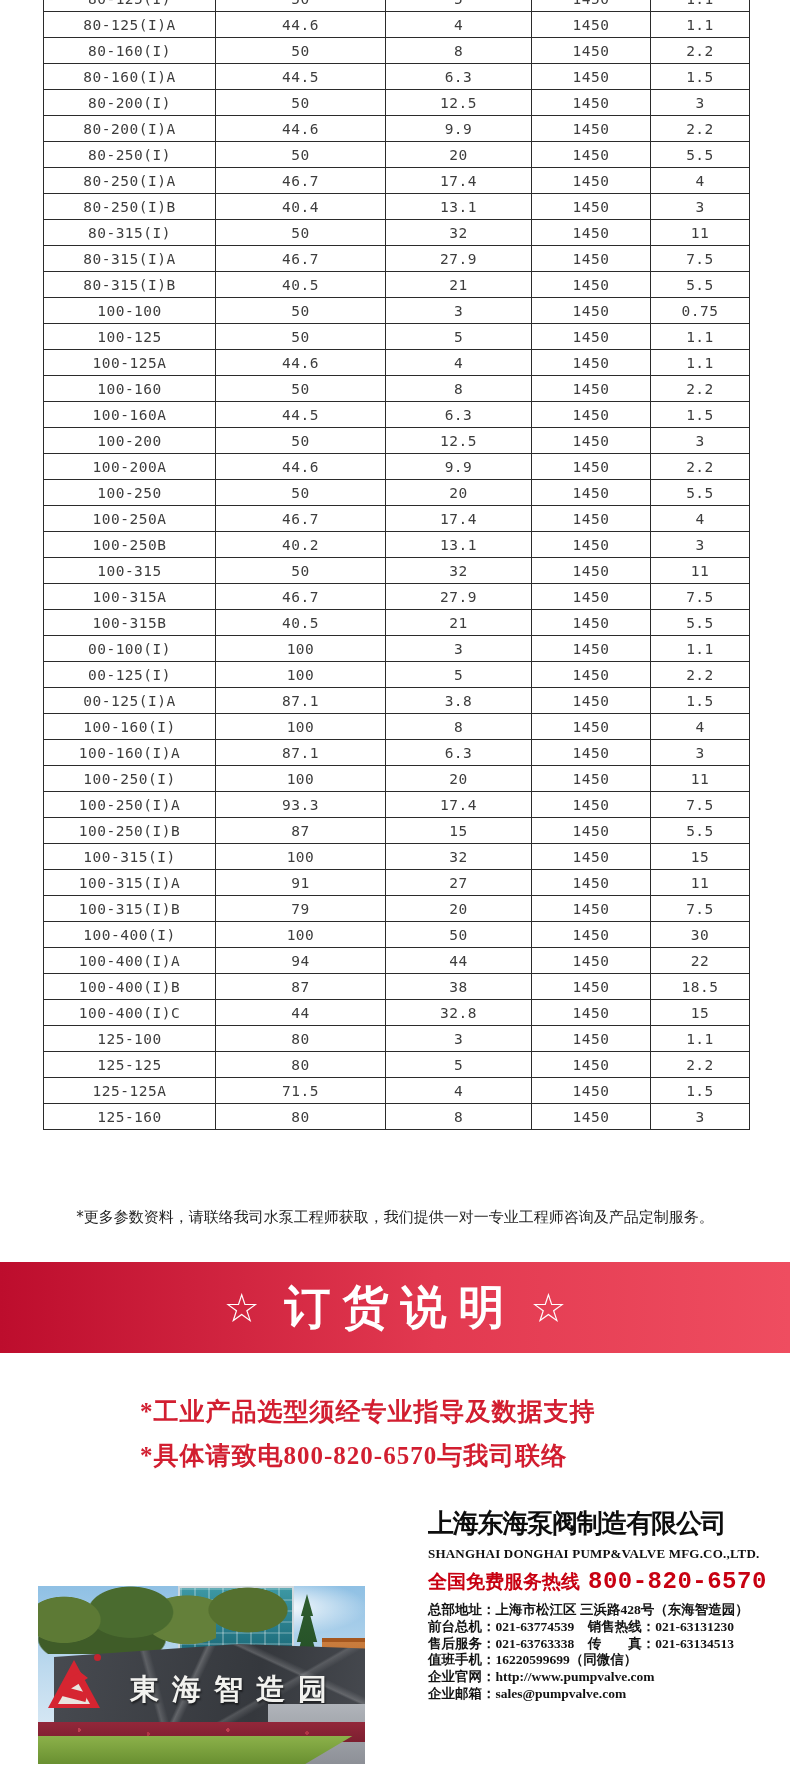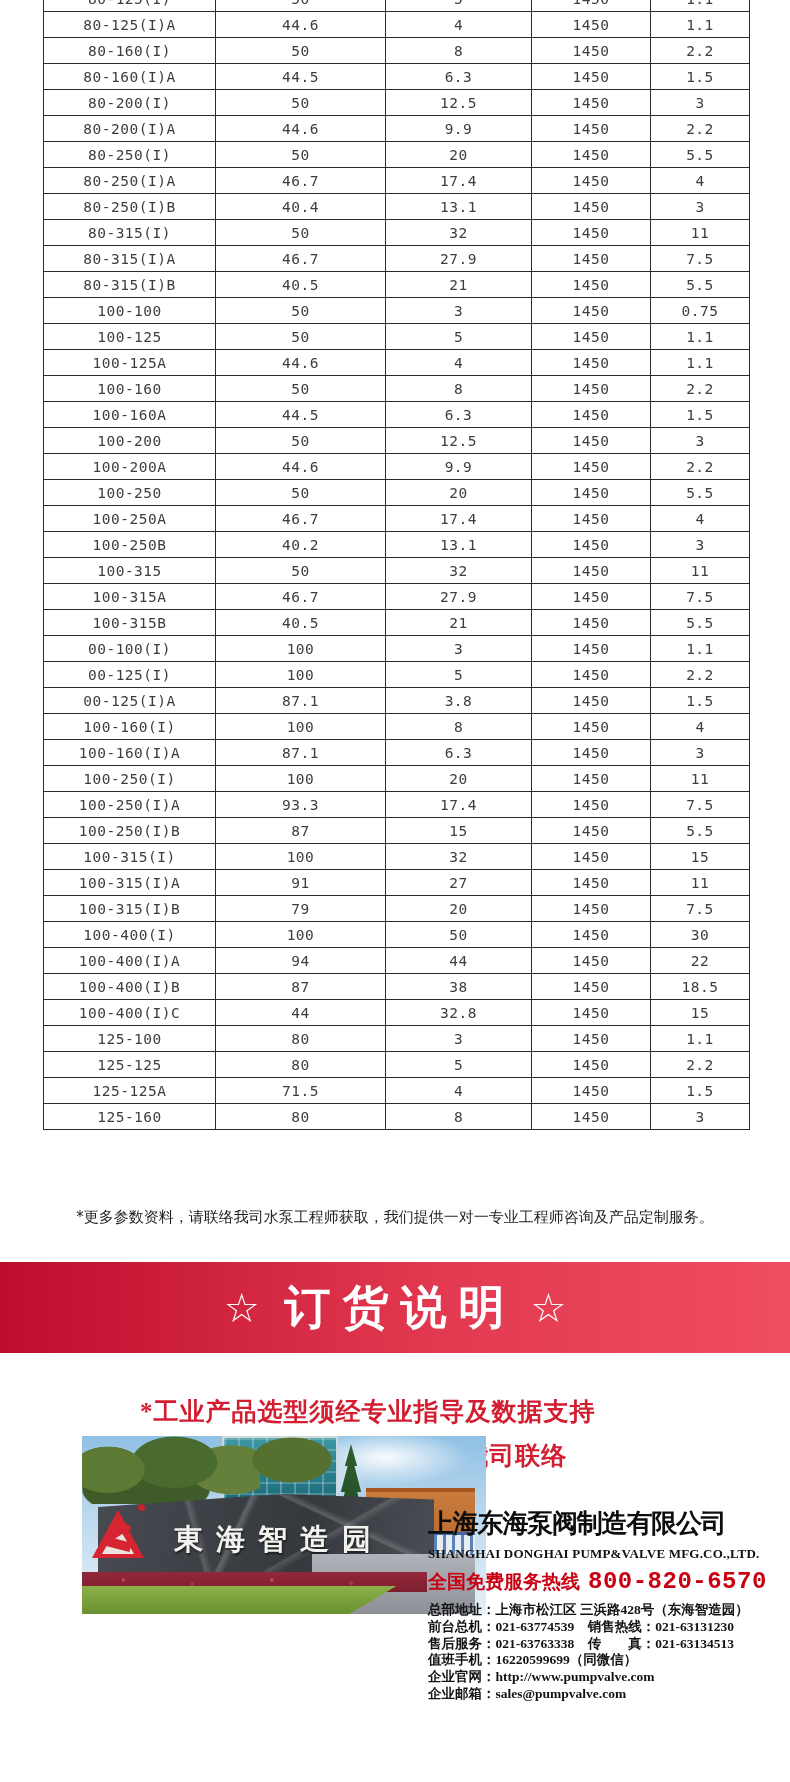--- a/index.html
+++ b/index.html
@@ -33,21 +33,21 @@
     margin-left:11px;
   }
   
   .notices{
     position:absolute;top:1390px;left:140px;
     font-family:"Liberation Serif",serif;font-weight:bold;
     font-size:25px;color:#d21e30;line-height:44px;letter-spacing:1px;
   }
   
   .footer-photo{
-    position:absolute;left:38px;top:1436px;width:404px;height:178px;overflow:hidden;margin-left:44px;
+    position:absolute;left:38px;top:1586px;width:327px;height:178px;overflow:hidden;
   }
   .ph{position:absolute;}
   .photo-sky{inset:0;background:
     radial-gradient(ellipse 120px 40px at 75% 12%,rgba(255,255,255,.95),rgba(255,255,255,0) 70%),
     radial-gradient(ellipse 90px 30px at 55% 25%,rgba(255,255,255,.8),rgba(255,255,255,0) 70%),
     linear-gradient(180deg,#8fc0e4 0%,#bcd9ee 45%,#e6f0f7 100%);}
   .photo-glass-building{left:140px;top:0;width:112px;height:72px;
     background:
       repeating-linear-gradient(90deg,rgba(255,255,255,.25) 0 2px,rgba(255,255,255,0) 2px 14px),
       repeating-linear-gradient(180deg,rgba(255,255,255,.2) 0 2px,rgba(255,255,255,0) 2px 11px),

